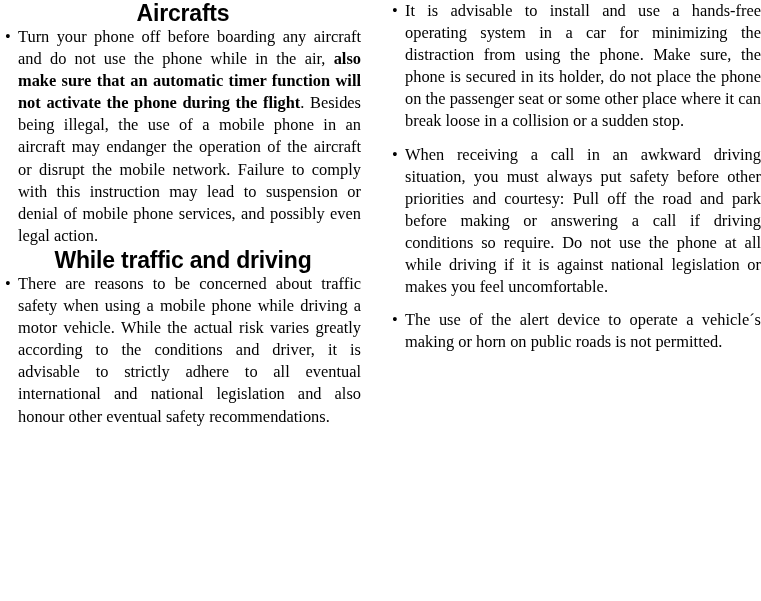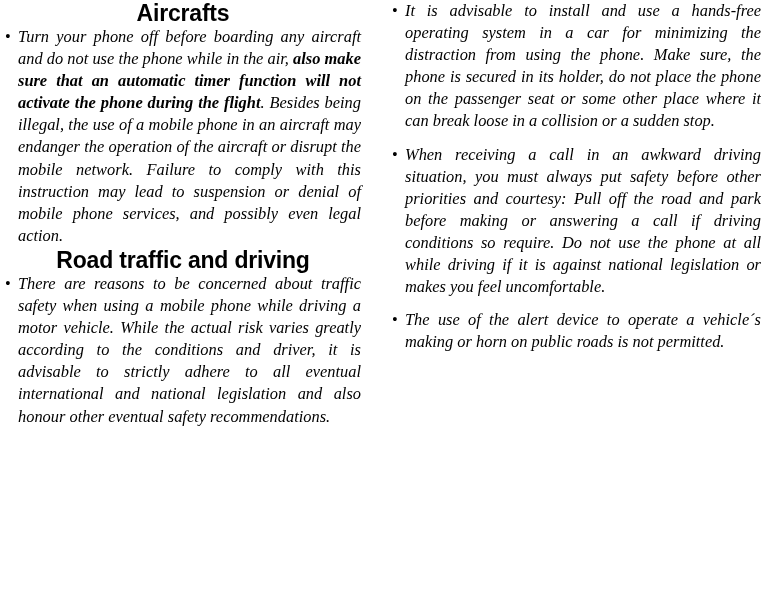--- a/index.html
+++ b/index.html
@@ -78,21 +78,20 @@
   }
   li.bullet-item > .bullet-dot {
     position: absolute;
     left: 0px;
     top: 0px;
     font-size: 16.4px;
     line-height: 22.1px;
   }
   .para-text {
     display: block;
-    font-style: italic;
   }
   .strong-run {
     font-weight: bold;
   }
 
   .footer {
     position: absolute;
     left: 0px;
     top: 583px;
     width: 761px;
@@ -120,21 +119,21 @@
 
     <h2 class="section-heading heading-aircrafts">Aircrafts</h2>
 
     <ul class="bullet-list">
       <li class="bullet-item">
         <span class="bullet-dot">•</span>
         <span class="para-text"><span>Turn your phone off before boarding any aircraft and do not use the phone while in the air, </span><span class="strong-run">also make sure that an automatic timer function will not activate the phone during the flight</span><span>. Besides being illegal, the use of a mobile phone in an aircraft may endanger the operation of the aircraft or disrupt the mobile network. Failure to comply with this instruction may lead to suspension or denial of mobile phone services, and possibly even legal action.</span></span>
       </li>
     </ul>
 
-    <h2 class="section-heading heading-road">Road traffic and driving</h2>
+    <h2 class="section-heading heading-road">While traffic and driving</h2>
 
     <ul class="bullet-list">
       <li class="bullet-item">
         <span class="bullet-dot">•</span>
         <span class="para-text">There are reasons to be concerned about traffic safety when using a mobile phone while driving a motor vehicle. While the actual risk varies greatly according to the conditions and driver, it is advisable to strictly adhere to all eventual international and national legislation and also honour other eventual safety recommendations.</span>
       </li>
     </ul>
 
   </div>
 

